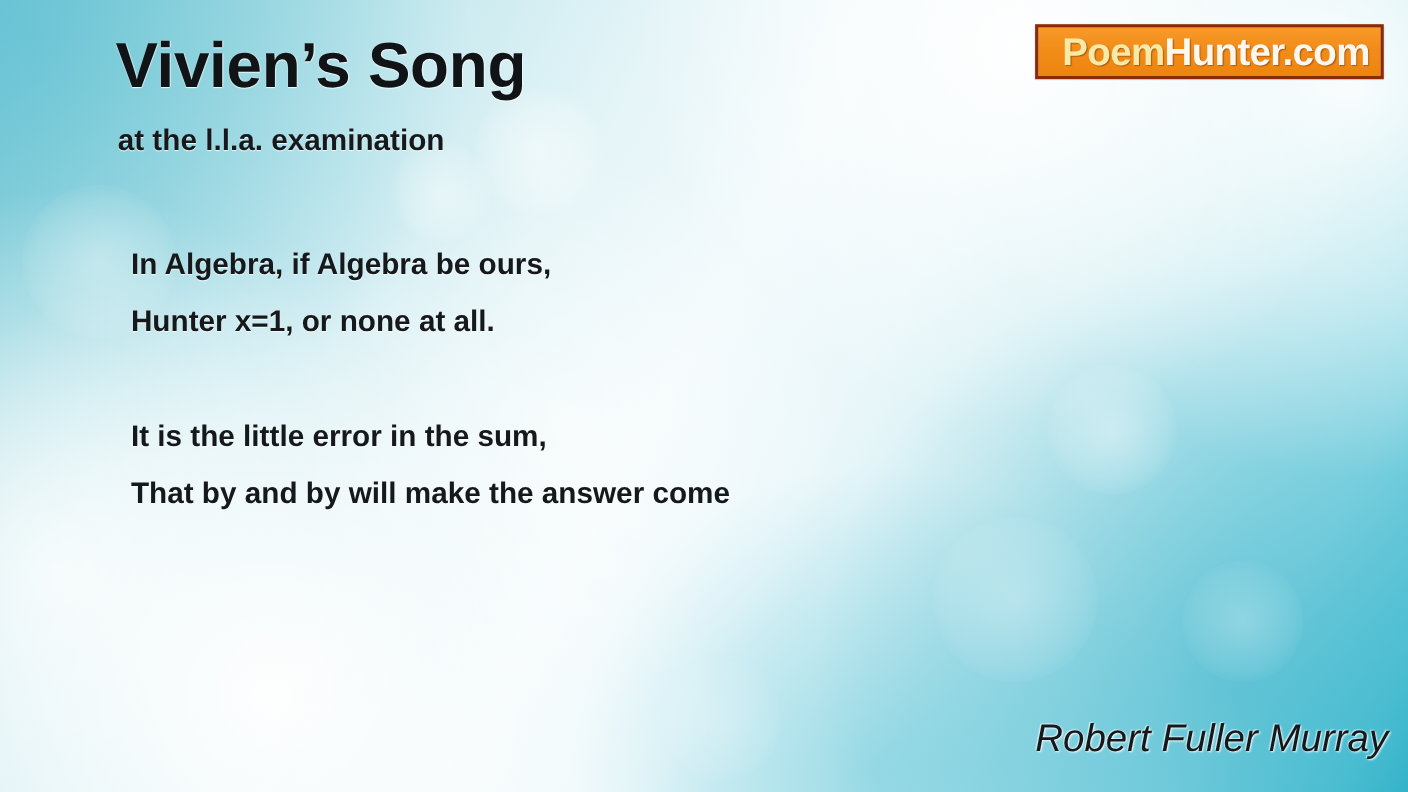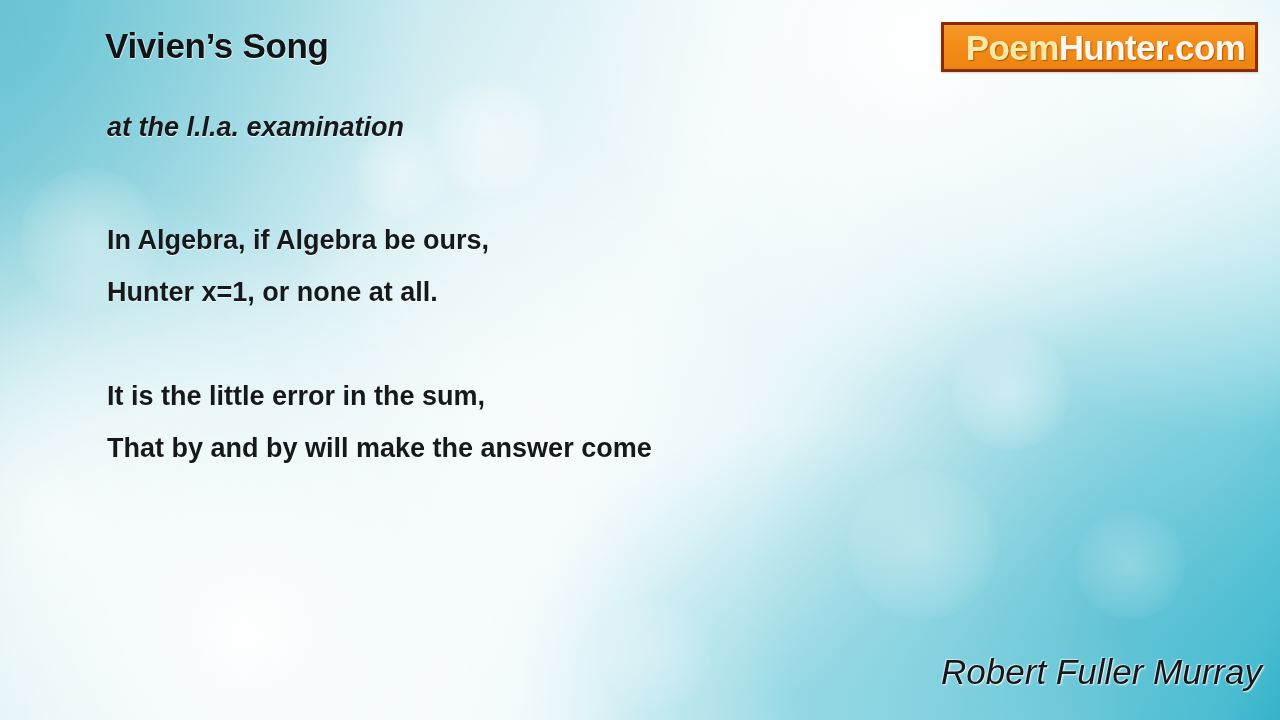--- a/index.html
+++ b/index.html
@@ -68,46 +68,45 @@
   .bk7 { left: 190px; top: 560px; width: 130px; height: 130px;
          background: radial-gradient(circle, rgba(255,255,255,0.42) 0%, rgba(255,255,255,0.14) 58%, rgba(255,255,255,0) 76%); }
   .bk8 { left: 600px; top: 600px; width: 110px; height: 110px;
          background: radial-gradient(circle, rgba(255,255,255,0.22) 0%, rgba(255,255,255,0.07) 60%, rgba(255,255,255,0) 76%); }
 
   
   .poem-title {
     position: absolute;
     left: 105px;
     top: 26px;
-    font-size: 35px;
+    font-size: 58px;
     font-weight: bold;
     color: #111417;
     letter-spacing: -0.3px;
     white-space: nowrap;
     text-shadow: 0 1px 1px rgba(255,255,255,0.85),
                  1px 0 1px rgba(255,255,255,0.55);
   }
   .poem-subtitle {
     position: absolute;
     left: 107px;
     top: 112px;
     font-size: 27px;
     font-weight: bold;
     color: #15191c;
     white-space: nowrap;
     text-shadow: 0 1px 1px rgba(255,255,255,0.85);
-    font-style: italic;
   }
   .poem-body {
     position: absolute;
     left: 107px;
     top: 214px;
     width: 760px;
   }
-  .stanza { margin: 0 0 52px 0; }
+  .stanza { margin: 0 0 52px 12px; }
   .stanza:last-child { margin-bottom: 0; }
   .poem-line {
     font-size: 27px;
     font-weight: bold;
     color: #15191c;
     line-height: 52px;
     white-space: nowrap;
     text-shadow: 0 1px 1px rgba(255,255,255,0.85);
   }
   .poem-author {

